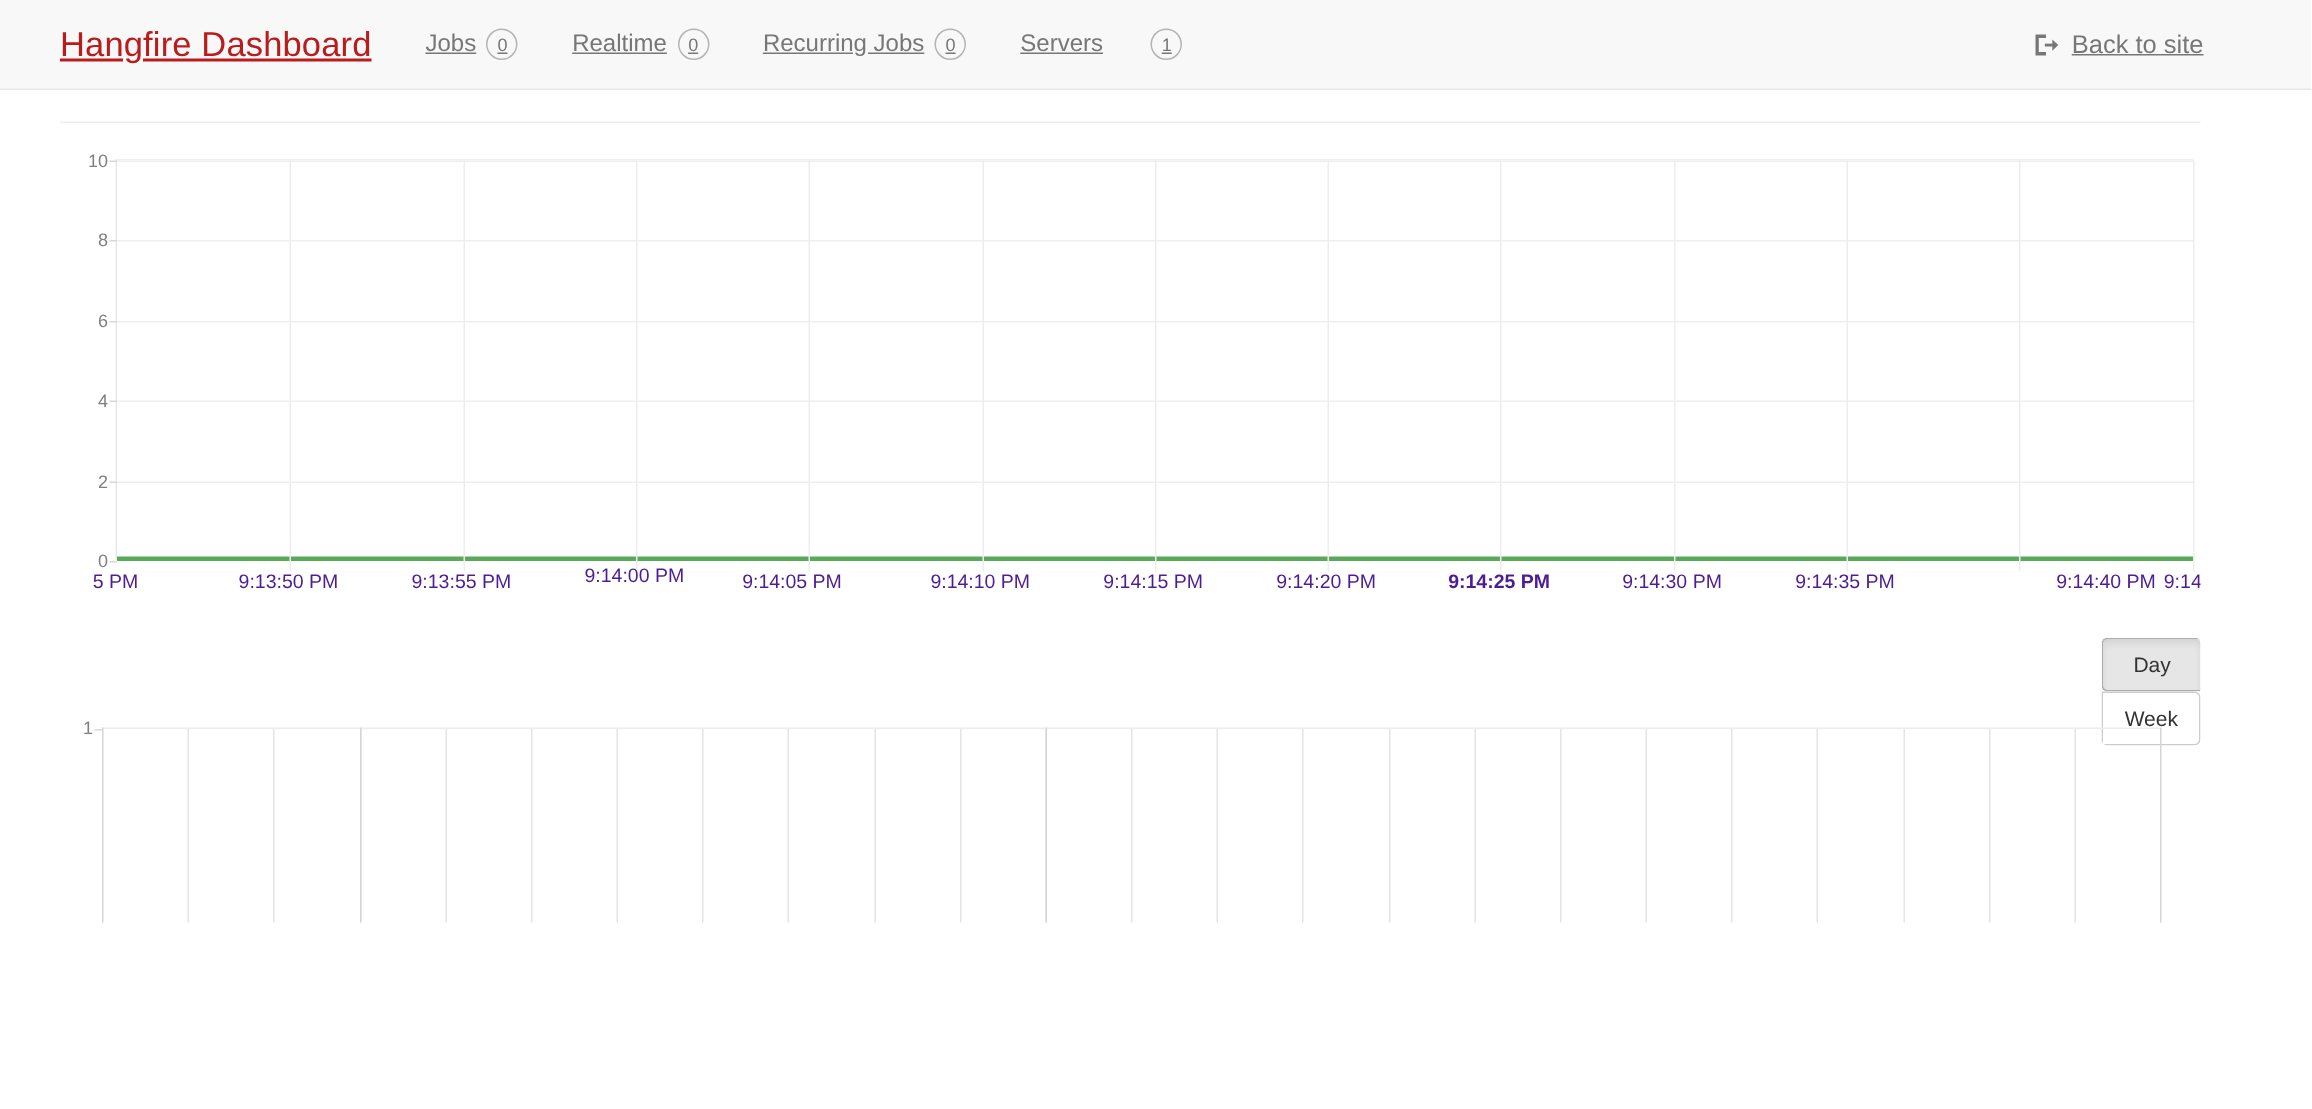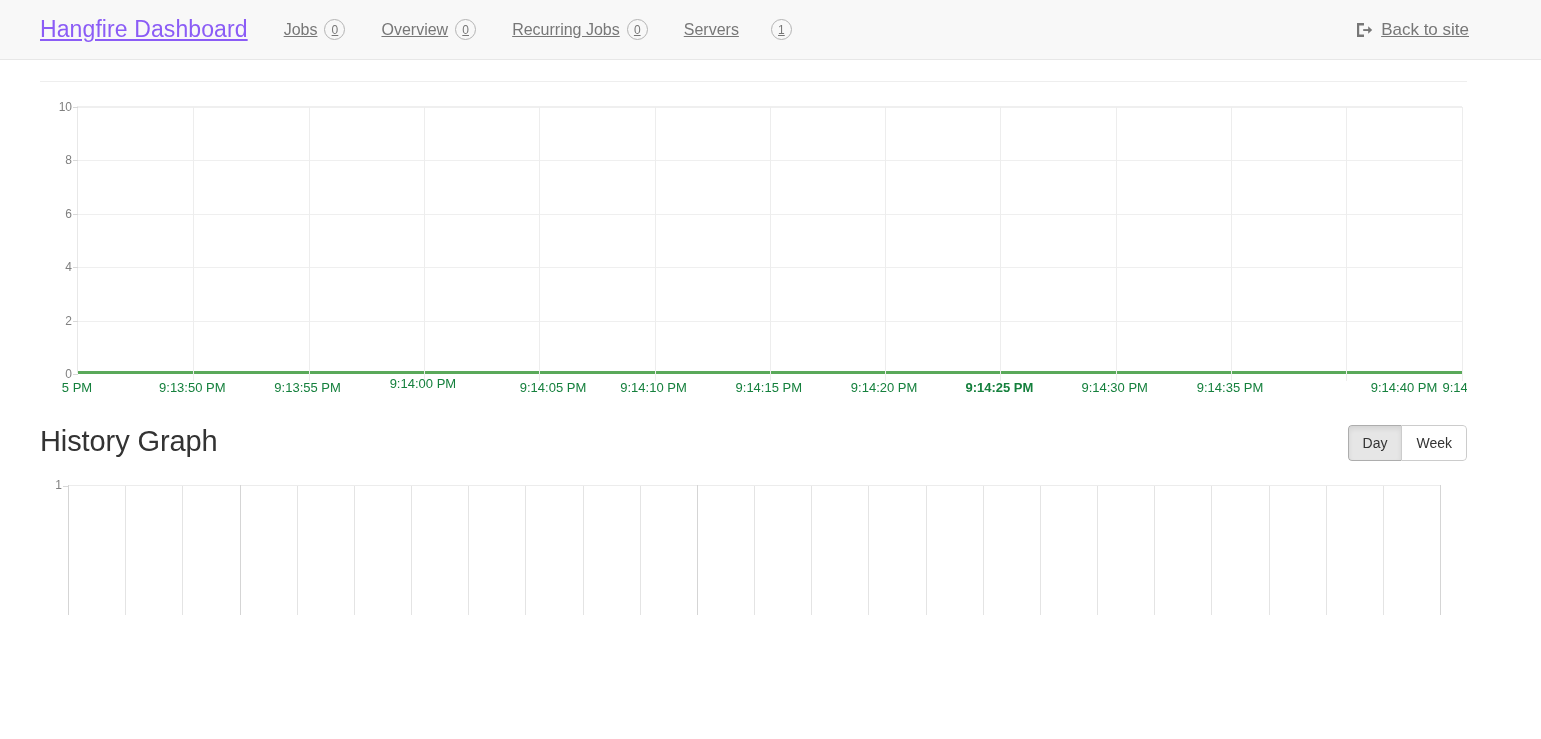--- a/index.html
+++ b/index.html
@@ -16,21 +16,21 @@
     position: relative;
     height: 60px;
     background: #f8f8f8;
     border-bottom: 1px solid #e7e7e7;
     display: flex;
     align-items: center;
     padding: 0 20px 0 40px;
   }
   .brand {
     font-size: 23px;
-    color: #8b5cf6;
+    color: #b91c1c;
     font-weight: 400;
     letter-spacing: 0.1px;
     margin-right: 36px;
     line-height: 1;
     white-space: nowrap;
   }
   .nav-items { display: flex; align-items: center; }
   .nav-item {
     display: flex;
     align-items: center;
@@ -146,21 +146,21 @@
     left: 0; right: 0;
     bottom: -1px;
     height: 3px;
     background: #5aa95a;
   }
   .xtick-label {
     position: absolute;
     top: 282px;
     transform: translateX(-50%);
     font-size: 13px;
-    color: #15803d;
+    color: #4c1d95;
     white-space: nowrap;
   }
   .xclip {
     position: absolute;
     left: 0; top: 275px;
     width: 1427px; height: 30px;
     overflow: hidden;
   }
 
   
@@ -172,20 +172,21 @@
   }
   .history-head .section-title { margin-top: 0; position: absolute; top: 2px; left: 0; }
 
   .btn-group {
     position: absolute;
     right: 0;
     top: 0;
     display: flex;
     border-radius: 4px;
     overflow: hidden;
+    flex-direction: column;
   }
   .btn {
     font-family: "Liberation Sans", sans-serif;
     font-size: 14px;
     line-height: 1;
     padding: 10px 14px;
     border: 1px solid #cccccc;
     background: #ffffff;
     color: #333333;
     cursor: pointer;
@@ -246,21 +247,21 @@
 
 <div class="navbar">
   <a class="brand" href="#">Hangfire Dashboard</a>
 
   <div class="nav-items">
     <a class="nav-item" href="#">
       <span>Jobs</span>
       <span class="badge">0</span>
     </a>
     <a class="nav-item" href="#">
-      <span>Overview</span>
+      <span>Realtime</span>
       <span class="badge">0</span>
     </a>
     <a class="nav-item" href="#">
       <span>Recurring Jobs</span>
       <span class="badge">0</span>
     </a>
     <a class="nav-item" href="#">
       <span>Servers</span>
       <span class="badge">1</span>
     </a>
@@ -315,36 +316,35 @@
           <div class="vline" style="left: 1037.7px;"></div>
           <div class="vline" style="left: 1153px;"></div>
           <div class="vline" style="left: 1268.3px;"></div>
           <div class="vline" style="left: 1383.6px;"></div>
         </div>
       <div class="xclip" id="rt-xlabels">
           <div class="xtick-label" style="left: 37px; top: 7px;">5 PM</div>
           <div class="xtick-label" style="left: 152.3px; top: 7px;">9:13:50 PM</div>
           <div class="xtick-label" style="left: 267.6px; top: 7px;">9:13:55 PM</div>
           <div class="xtick-label" style="left: 382.9px; top: 3px;">9:14:00 PM</div>
-          <div class="xtick-label" style="left: 513px; top: 7px;">9:14:05 PM</div>
+          <div class="xtick-label" style="left: 488px; top: 7px;">9:14:05 PM</div>
           <div class="xtick-label" style="left: 613.5px; top: 7px;">9:14:10 PM</div>
           <div class="xtick-label" style="left: 728.8px; top: 7px;">9:14:15 PM</div>
           <div class="xtick-label" style="left: 844.1px; top: 7px;">9:14:20 PM</div>
           <div class="xtick-label" style="left: 959.4px; top: 7px; font-weight: bold;">9:14:25 PM</div>
           <div class="xtick-label" style="left: 1074.7px; top: 7px; text-align: center;">9:14:30 PM</div>
           <div class="xtick-label" style="left: 1190px; top: 7px;">9:14:35 PM</div>
           <div class="xtick-label" style="left: 1364px; top: 7px;">9:14:40 PM</div>
           <div class="xtick-label" style="left: 1420.6px; top: 7px;">9:14:4</div>
         </div>
     </div>
   </div>
 
   <div class="chart-block">
     <div class="history-head">
-      <h2 class="section-title">History Graph</h2>
       <div class="btn-group">
         <button class="btn active">Day</button>
         <button class="btn">Week</button>
       </div>
     </div>
 
     <div class="hist-chart">
       <div class="hist-plot" id="hist-plot">
         <div class="hist-ytick-dash"></div>
         <div class="hist-ytick">1</div>

